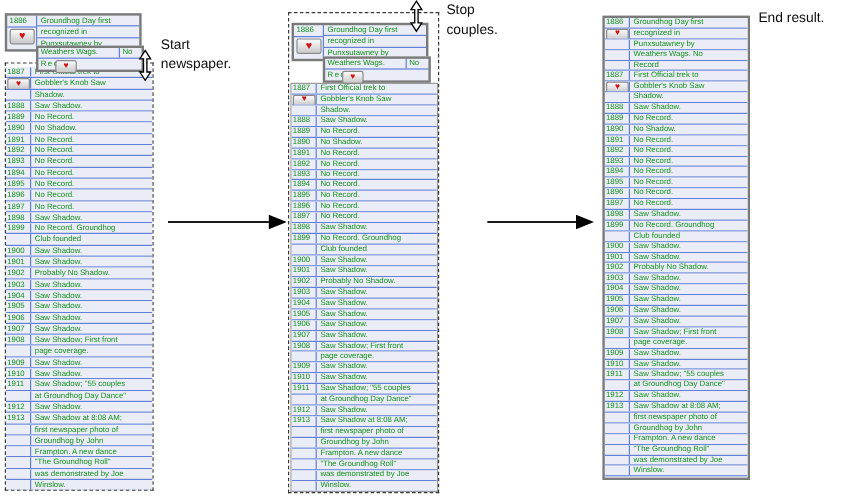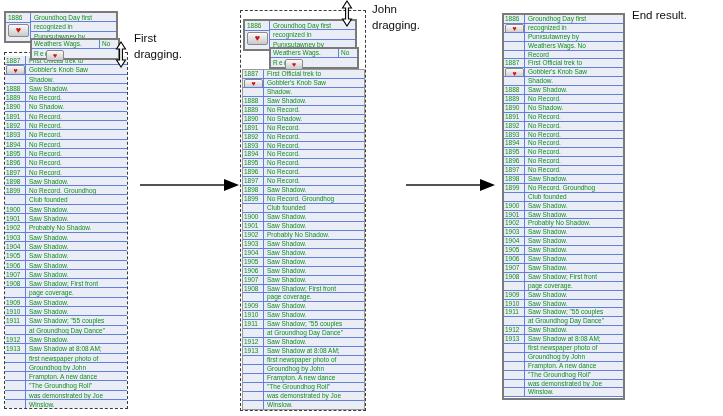--- a/index.html
+++ b/index.html
@@ -240,21 +240,21 @@
       <div class="tb-row2">Record</div>
       <span class="heartbtn">
           <span class="hg">♥</span>
         </span>
     </div>
 
     <svg class="cursor-svg" style="left:115px;top:41px;" width="12" height="27" viewBox="0 0 12 27">
       <path d="M6 1 L10.5 8 L7.4 8 L7.4 19 L10.5 19 L6 26 L1.5 19 L4.6 19 L4.6 8 L1.5 8 Z" fill="#ffffff" stroke="#000000" stroke-width="1.1"></path>
     </svg>
 
-    <div class="caption" style="left:134px;top:31px;width:64px;">First dragging.</div>
+    <div class="caption" style="left:134px;top:31px;width:64px;">Start newspaper.</div>
   </div>
 
   <svg class="arrow-svg" style="left:140px;top:178px;" width="100" height="14" viewBox="0 0 100 14">
     <line x1="0" y1="7" x2="84" y2="7" stroke="#1a1a1a" stroke-width="1.6"></line>
     <polygon points="84,1 99,7 84,13" fill="#000000"></polygon>
   </svg>
 
   <div>
     <div class="list dashed" style="left:240px;top:10px;width:126px;height:401px;background:transparent;"></div>
 
@@ -440,21 +440,21 @@
       <div class="tb-row2">Record</div>
       <span class="heartbtn">
           <span class="hg">♥</span>
         </span>
     </div>
 
     <svg class="cursor-svg" style="left:341px;top:0px;" width="12" height="27" viewBox="0 0 12 27">
       <path d="M6 1 L10.5 8 L7.4 8 L7.4 19 L10.5 19 L6 26 L1.5 19 L4.6 19 L4.6 8 L1.5 8 Z" fill="#ffffff" stroke="#000000" stroke-width="1.1"></path>
     </svg>
 
-    <div class="caption" style="left:372px;top:2px;width:66px;">John dragging.</div>
+    <div class="caption" style="left:372px;top:2px;width:66px;">Stop couples.</div>
   </div>
 
   <svg class="arrow-svg" style="left:406px;top:178px;" width="90" height="14" viewBox="0 0 90 14">
     <line x1="0" y1="7" x2="74" y2="7" stroke="#1a1a1a" stroke-width="1.6"></line>
     <polygon points="74,1 89,7 74,13" fill="#000000"></polygon>
   </svg>
 
   <div>
     <div class="list solid" id="end-list" style="left:502px;top:13px;width:123px;height:387px;--rh:8.9px;">
       <div class="rows" id="end-rows" style="top:0;">

